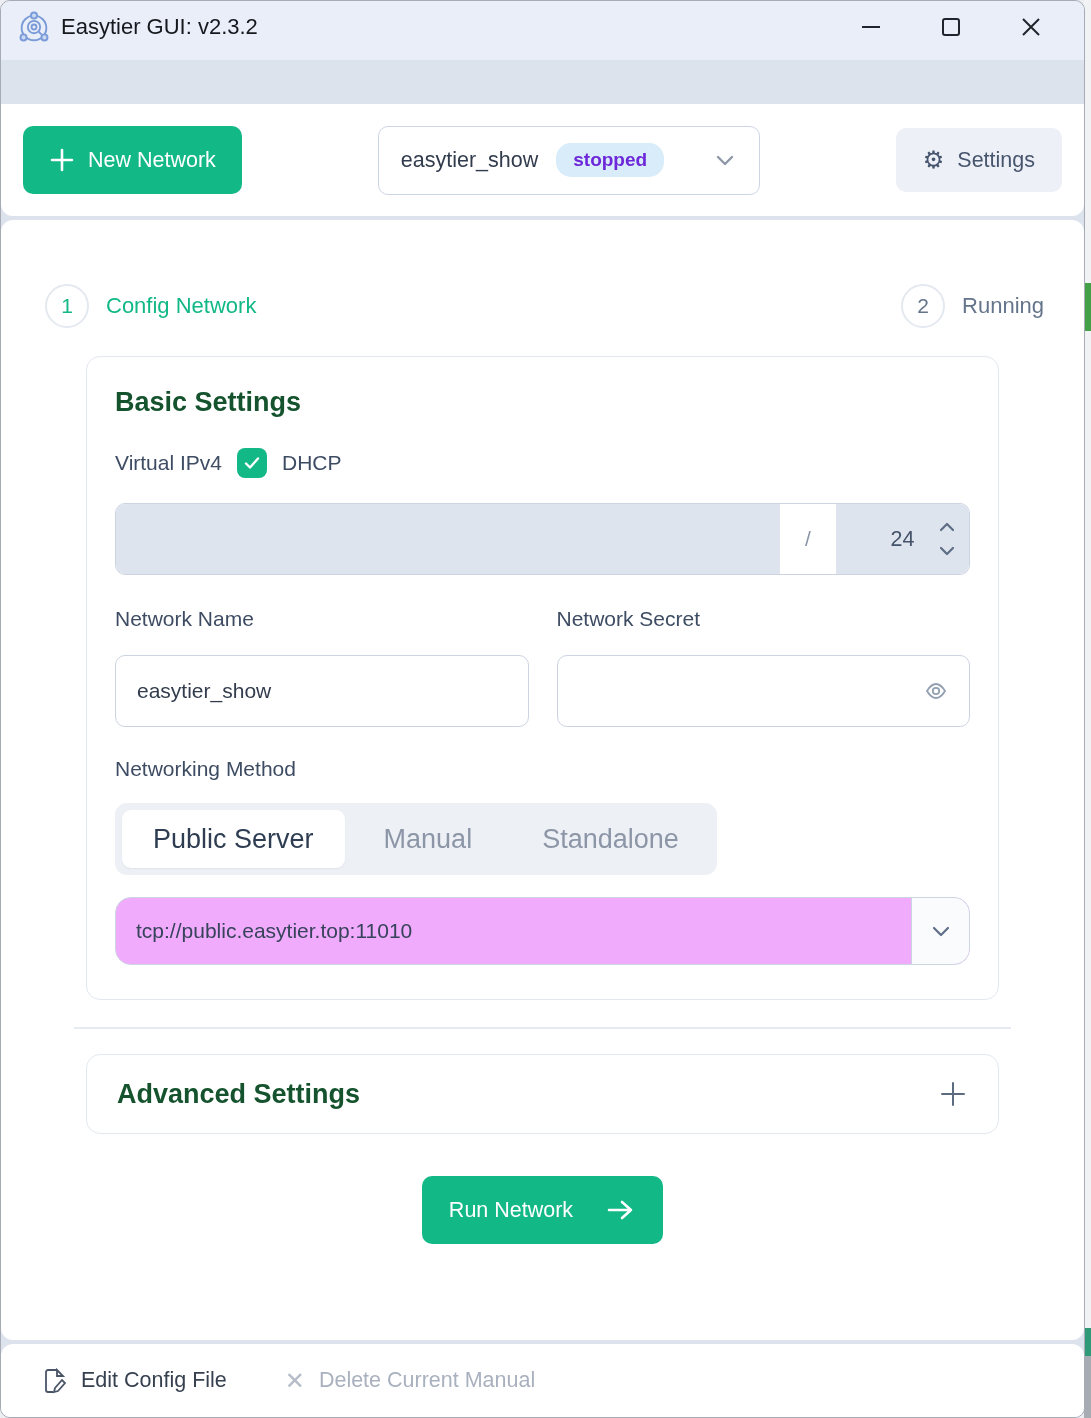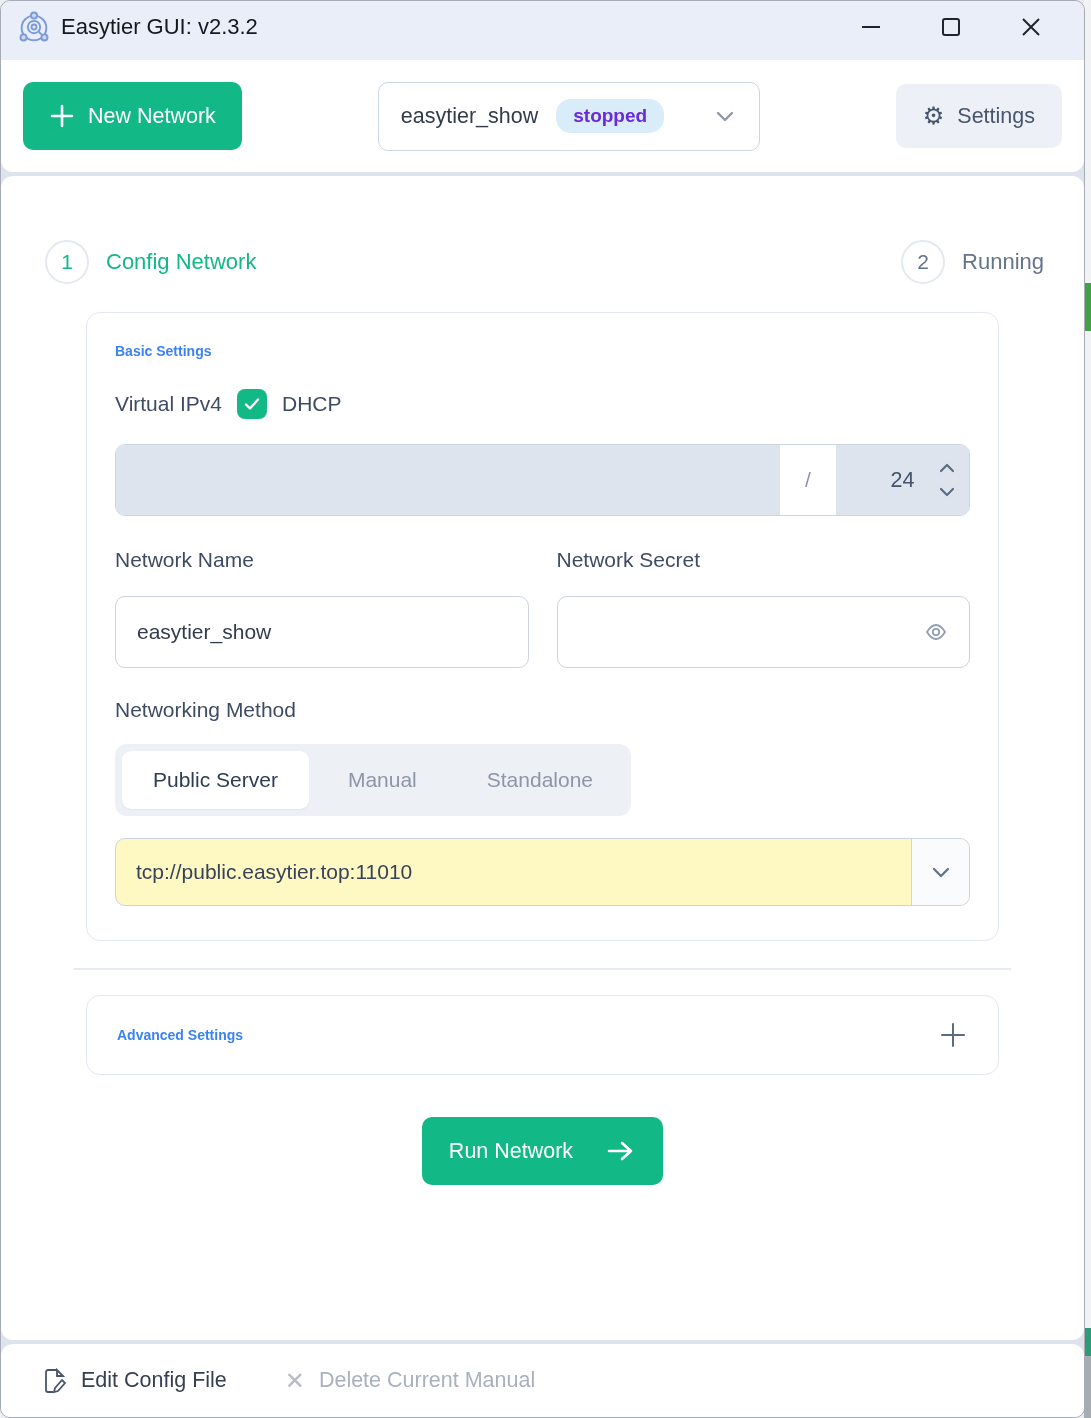--- a/index.html
+++ b/index.html
@@ -35,20 +35,21 @@
   .titlebar-title { font-size:22px; color:#15181d; }
   .titlebar-controls { margin-left:auto; display:flex; align-items:center; gap:30px; padding-right:28px; }
   .tb-btn { width:50px; height:44px; display:flex; align-items:center; justify-content:center; color:#20242b; cursor:default; }
 
   
   .toolbar {
     background:#fff; height:112px; flex:none;
     display:flex; align-items:center; justify-content:space-between;
     padding:0 22px; margin-bottom:4px;
     border-radius:0 0 12px 12px;
+    margin-top:44px;
   }
   .btn-green {
     display:flex; align-items:center; gap:13px;
     background:#12b886; color:#fff;
     height:68px; padding:0 26px;
     border:none; border-radius:10px;
     font-size:21.5px; font-family:inherit; cursor:pointer;
   }
   .net-select {
     width:382px; height:69px;
@@ -92,21 +93,21 @@
   .step-label { font-size:22px; }
   .step.active .step-label { color:#12b886; }
   .step.inactive .step-label { color:#64748b; }
 
   .card {
     margin:28px 85px 0 85px;
     border:1px solid #e3e8f0; border-radius:14px;
     padding:30px 28px 34px 28px;
     background:#fff;
   }
-  .card-title { font-size:14px; font-weight:700; color:#3b82f6; }
+  .card-title { font-size:27px; font-weight:700; color:#14532d; }
 
   .row-ipv4 { margin-top:30px; display:flex; align-items:center; gap:15px; font-size:21px; color:#3e4c63; }
   .checkbox {
     width:30px; height:30px; border-radius:8px;
     background:#12b886; display:flex; align-items:center; justify-content:center;
     cursor:pointer; flex:none;
   }
 
   .ipv4-group {
     margin-top:25px; height:72px;
@@ -133,28 +134,28 @@
   .text-input .eye { margin-left:auto; }
 
   .method-label { margin-top:30px; }
   .segmented {
     margin-top:22px; display:inline-flex; align-items:center; gap:8px;
     background:#edf0f5; border-radius:12px; padding:7px;
   }
   .seg-opt {
     height:58px; padding:0 31px; border-radius:9px;
     display:flex; align-items:center;
-    font-size:21px; color:#8c96a7; cursor:pointer; background:transparent; border:none; font-family:inherit;
+    font-size:27px; color:#8c96a7; cursor:pointer; background:transparent; border:none; font-family:inherit;
   }
   .seg-opt.active { background:#fff; color:#2e3d52; box-shadow:0 1px 2px rgba(30,40,60,.06); }
 
   .server-select {
     margin-top:22px; height:68px;
-    border:1px solid #ccd4e1; border-radius:10px;
-    display:flex; overflow:hidden; cursor:pointer; background:#fef9c3;
+    border:1px solid #ccd4e1; border-radius:16px;
+    display:flex; overflow:hidden; cursor:pointer; background:#f0abfc;
   }
   .server-value { flex:1; display:flex; align-items:center; padding:0 20px; font-size:21px; color:#36435a; }
   .server-trigger { width:58px; border-left:1px solid #ccd4e1; background:#fafbfd; display:flex; align-items:center; justify-content:center; }
 
   .divider { margin:27px 73px 0 73px; border-top:2px solid #e6ebf2; }
 
   .adv-card {
     margin:25px 85px 0 85px; height:80px;
     border:1px solid #e3e8f0; border-radius:14px;
     display:flex; align-items:center; justify-content:space-between;

